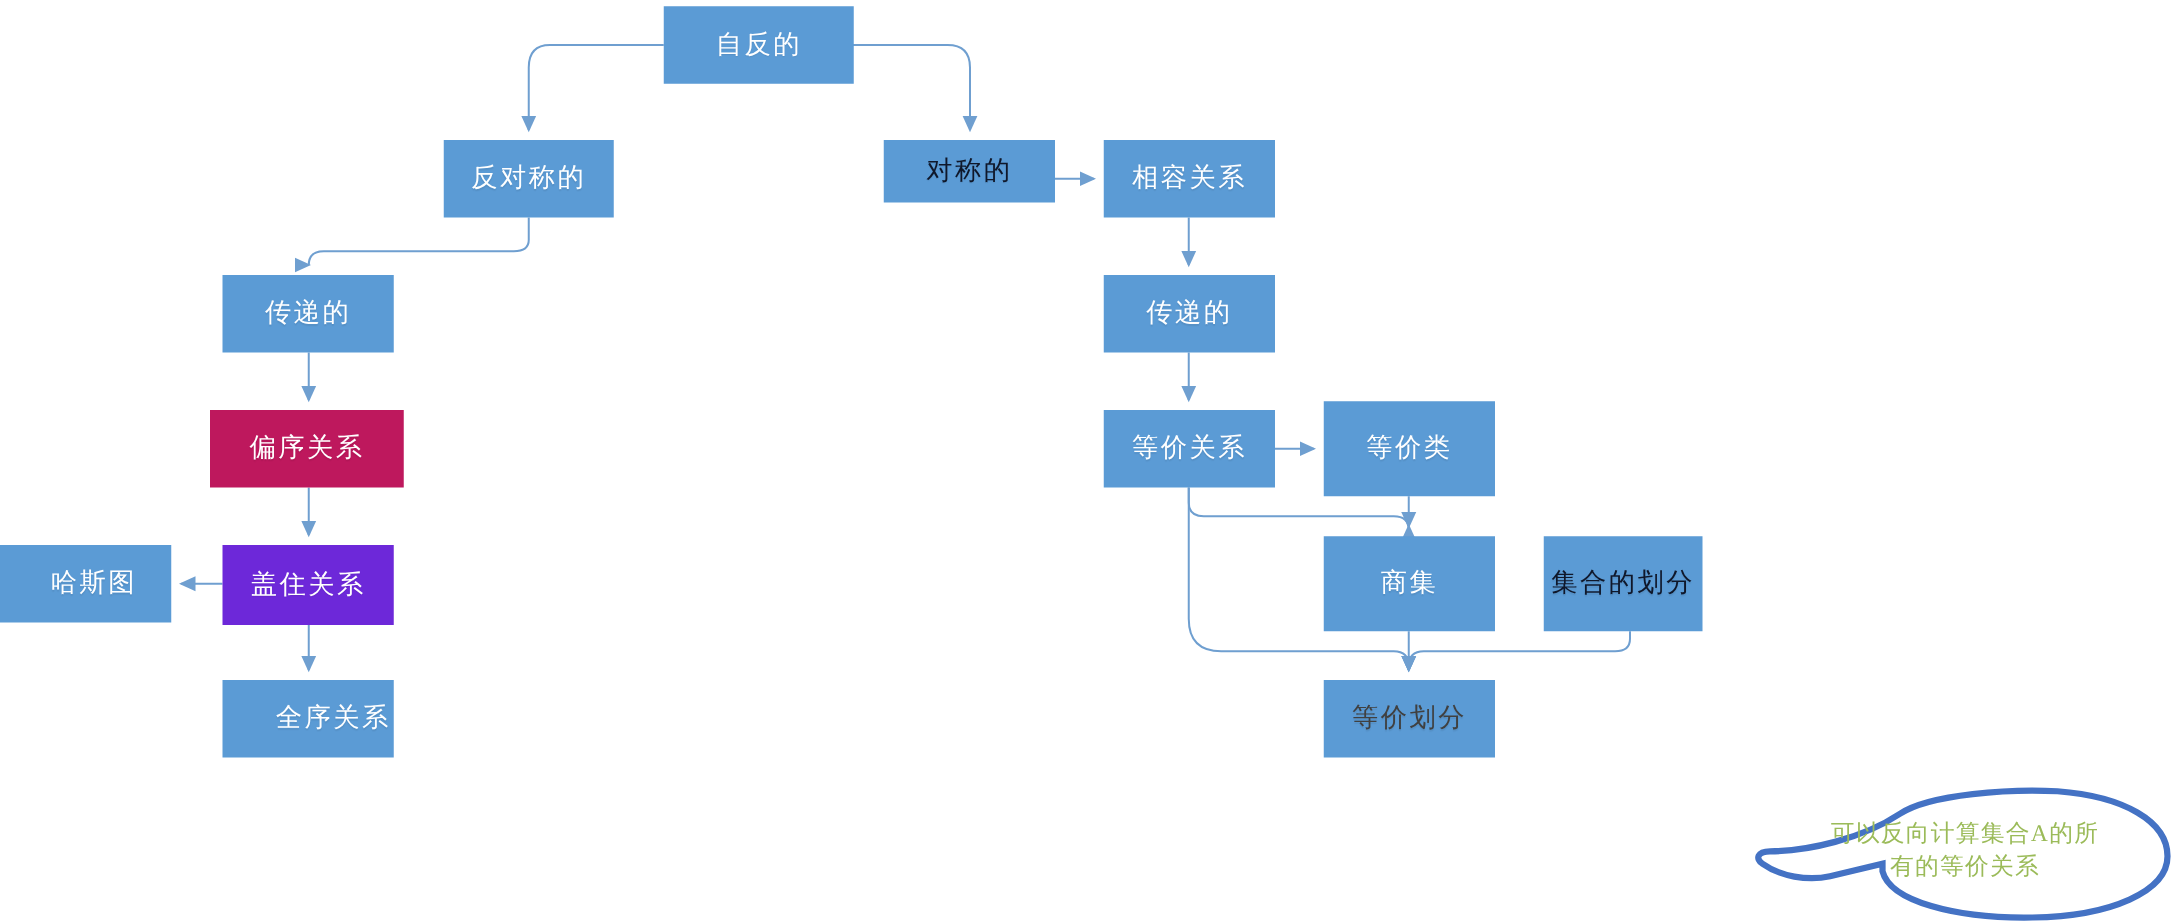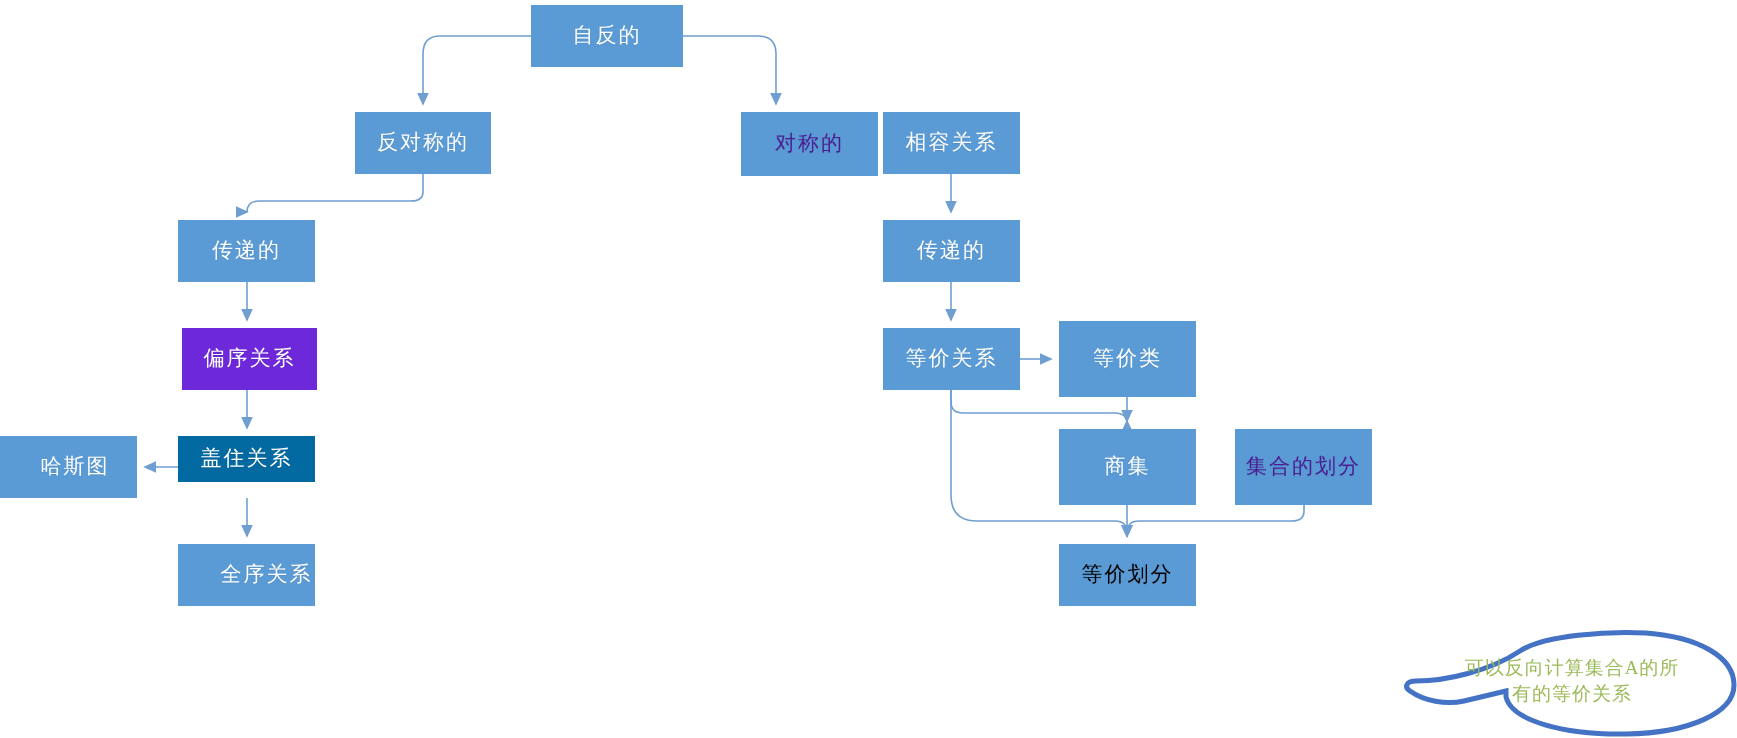--- a/index.html
+++ b/index.html
@@ -99,33 +99,33 @@
       <path d="M 1127 505 L 1127 536"></path>
 
       <path d="M 951 390 L 951 495 Q 951 521 977 521 L 1115 521 Q 1127 521 1127 533 L 1127 536"></path>
 
       <path d="M 1304 505 L 1304 511 Q 1304 521 1292 521 L 1139 521 Q 1127 521 1127 533 L 1127 536"></path>
     </g>
   </svg>
 
   <div class="node" style="left: 531px; top: 5px; width: 152px; height: 62px; background: rgb(91, 155, 213); color: rgb(255, 255, 255);">自反的</div>
   <div class="node" style="left: 355px; top: 112px; width: 136px; height: 62px; background: rgb(91, 155, 213); color: rgb(255, 255, 255);">反对称的</div>
-  <div class="node" style="left: 741px; top: 112px; width: 137px; height: 64px; background: rgb(91, 155, 213); color: #4c1d95;">对称的</div>
+  <div class="node" style="left: 707px; top: 112px; width: 137px; height: 50px; background: rgb(91, 155, 213); color: #0f172a;">对称的</div>
   <div class="node" style="left: 883px; top: 112px; width: 137px; height: 62px; background: rgb(91, 155, 213); color: rgb(255, 255, 255);">相容关系</div>
   <div class="node" style="left: 178px; top: 220px; width: 137px; height: 62px; background: rgb(91, 155, 213); color: rgb(255, 255, 255);">传递的</div>
   <div class="node" style="left: 883px; top: 220px; width: 137px; height: 62px; background: rgb(91, 155, 213); color: rgb(255, 255, 255);">传递的</div>
-  <div class="node" style="left: 182px; top: 328px; width: 135px; height: 62px; background: #6d28d9; color: rgb(255, 255, 255);">偏序关系</div>
+  <div class="node" style="left: 168px; top: 328px; width: 155px; height: 62px; background: #be185d; color: rgb(255, 255, 255);">偏序关系</div>
   <div class="node" style="left: 883px; top: 328px; width: 137px; height: 62px; background: rgb(91, 155, 213); color: rgb(255, 255, 255);">等价关系</div>
   <div class="node" style="left: 1059px; top: 321px; width: 137px; height: 76px; background: rgb(91, 155, 213); color: rgb(255, 255, 255);">等价类</div>
   <div class="node" style="left: 0px; top: 436px; width: 137px; height: 62px; background: rgb(91, 155, 213); color: rgb(255, 255, 255); padding-left: 13px;">哈斯图</div>
-  <div class="node" style="left: 178px; top: 436px; width: 137px; height: 46px; background: #0369a1; color: rgb(255, 255, 255);">盖住关系</div>
+  <div class="node" style="left: 178px; top: 436px; width: 137px; height: 64px; background: #6d28d9; color: rgb(255, 255, 255);">盖住关系</div>
   <div class="node" style="left: 1059px; top: 429px; width: 137px; height: 76px; background: rgb(91, 155, 213); color: rgb(255, 255, 255);">商集</div>
-  <div class="node" style="left: 1235px; top: 429px; width: 137px; height: 76px; background: rgb(91, 155, 213); color: #4c1d95;">集合的划分</div>
+  <div class="node" style="left: 1235px; top: 429px; width: 127px; height: 76px; background: rgb(91, 155, 213); color: #0f172a;">集合的划分</div>
   <div class="node" style="left: 178px; top: 544px; width: 137px; height: 62px; background: rgb(91, 155, 213); color: rgb(255, 255, 255); padding-left: 40px;">全序关系</div>
-  <div class="node" style="left: 1059px; top: 544px; width: 137px; height: 62px; background: rgb(91, 155, 213); color: #000000;">等价划分</div>
+  <div class="node" style="left: 1059px; top: 544px; width: 137px; height: 62px; background: rgb(91, 155, 213); color: #404040;">等价划分</div>
 
   <div class="bubble-wrap" id="bubble" style="left: 1394px; top: 629px; width: 343px; height: 108px;">
     <svg width="343" height="108" viewBox="0 0 343 108">
       <path d="M 126 22
                C 150 6, 215 2, 252 4
                C 305 8, 340 28, 340 56
                C 340 84, 295 104, 232 105
                C 170 106, 118 92, 112 68
                L 112 62
                L 70 72

